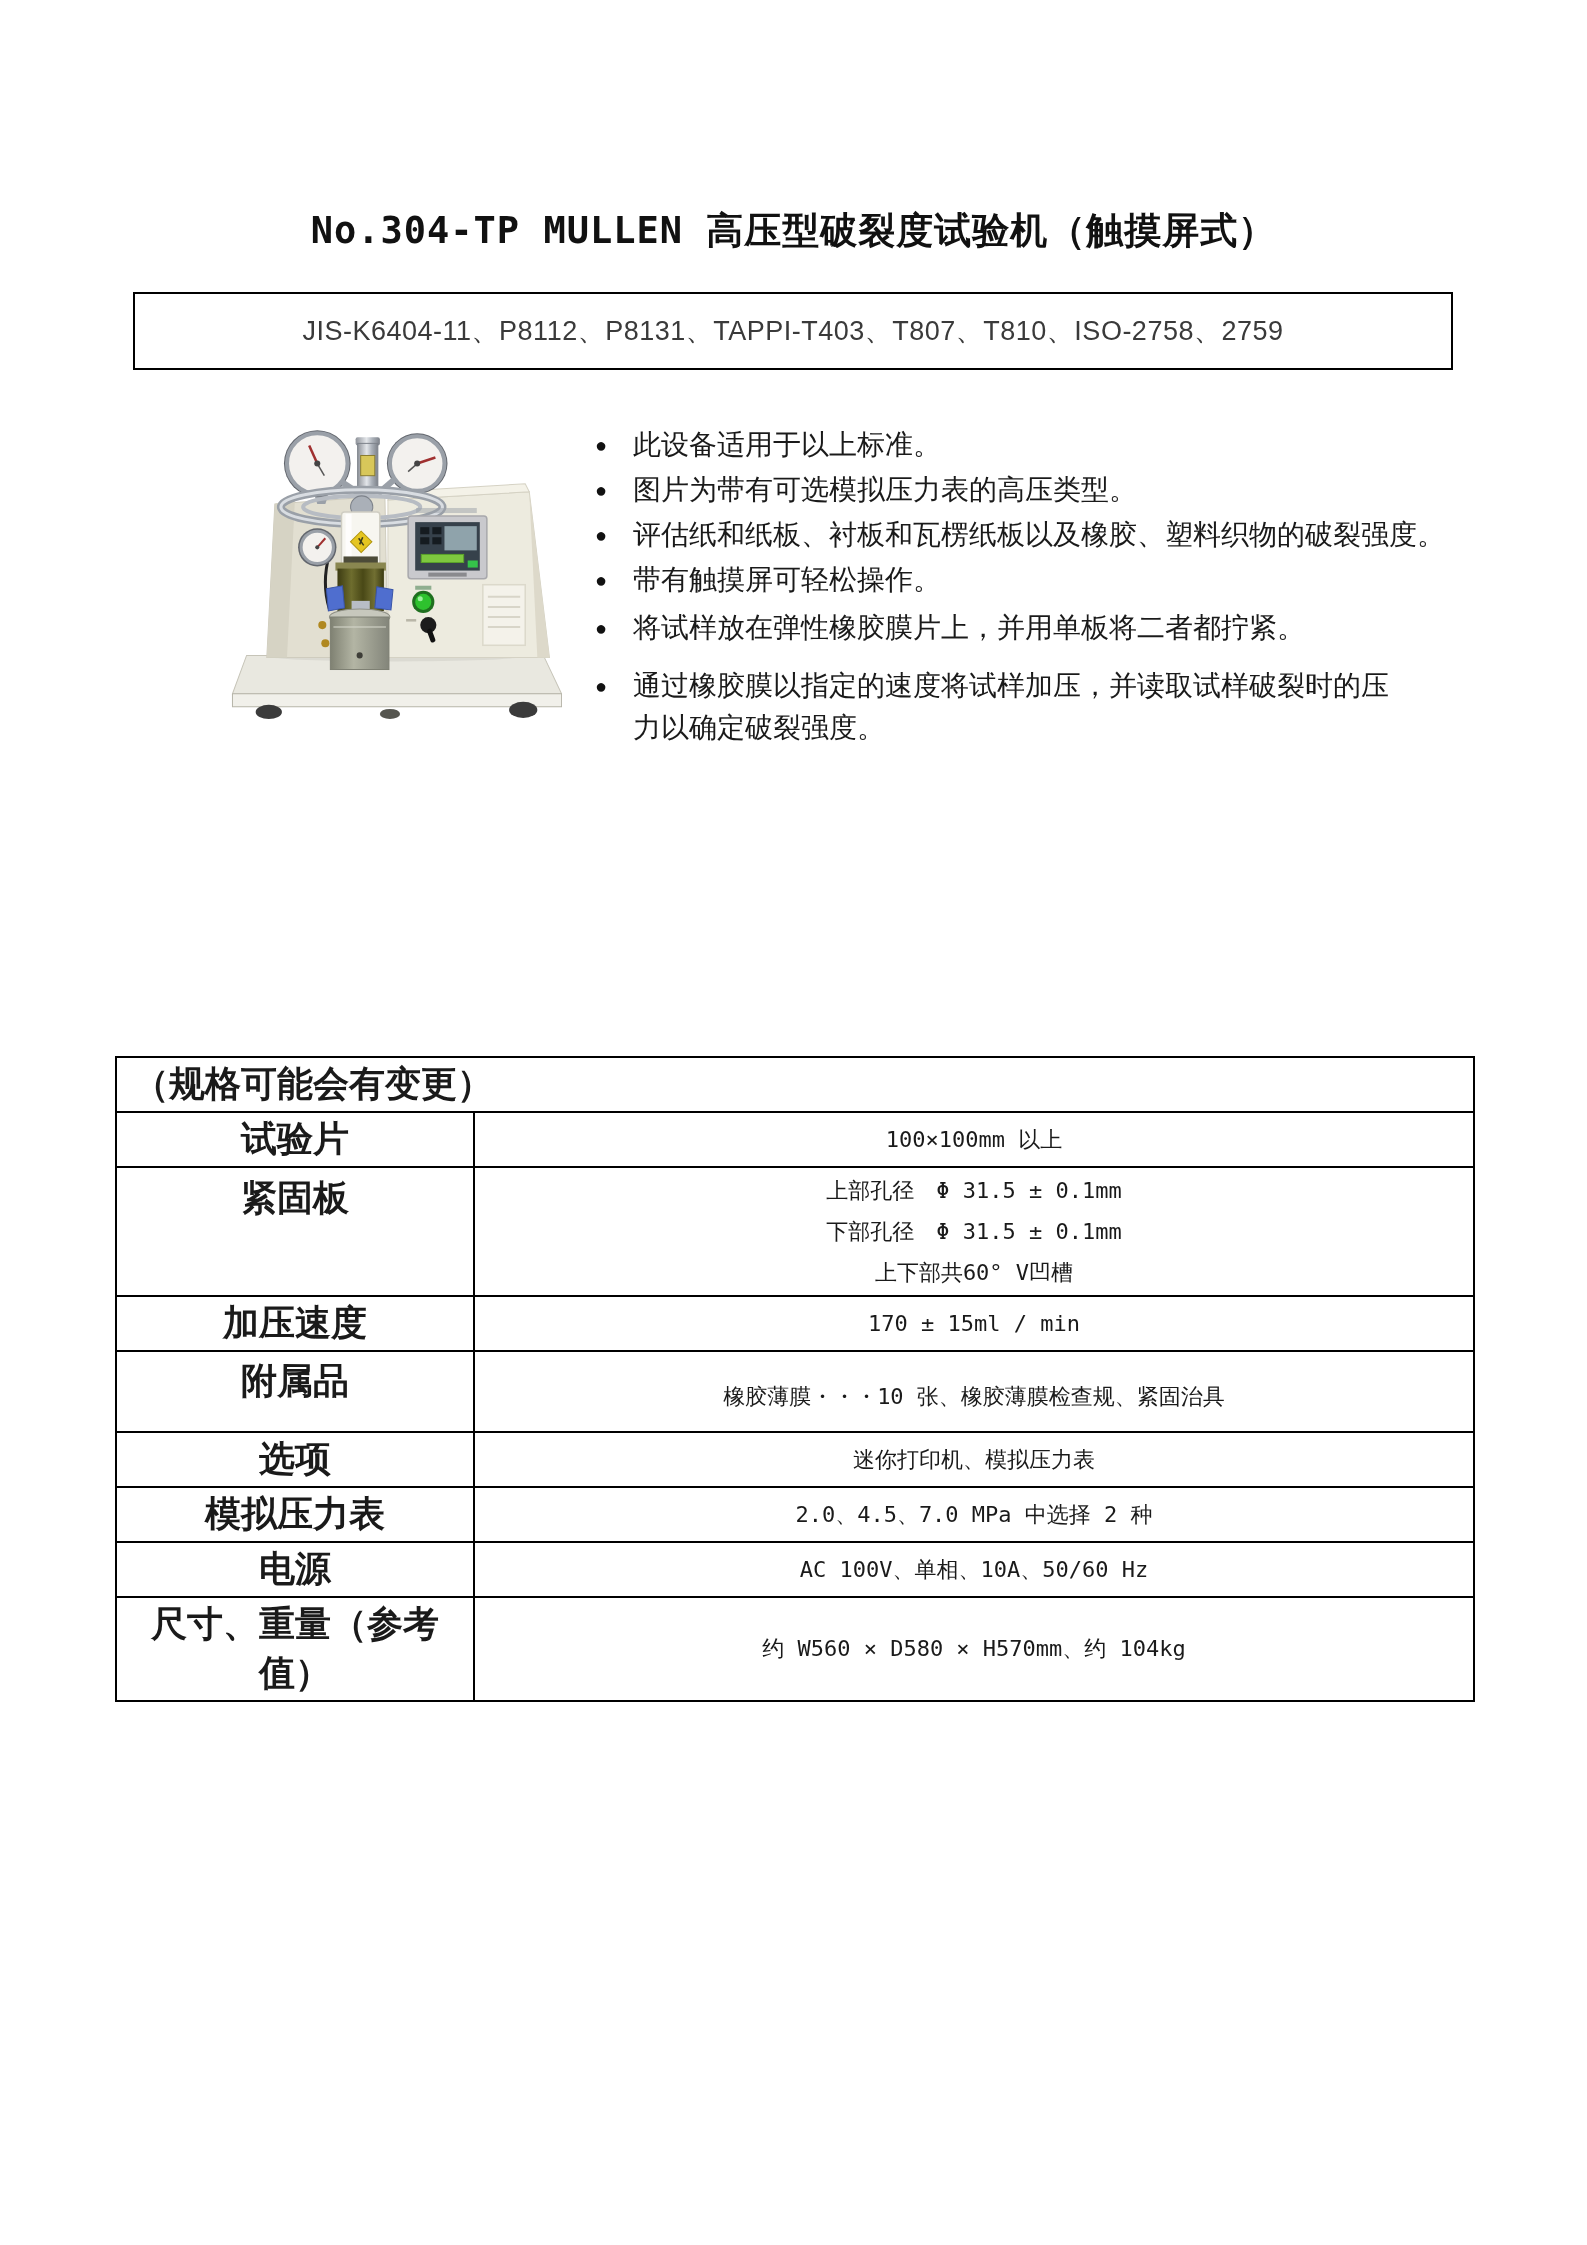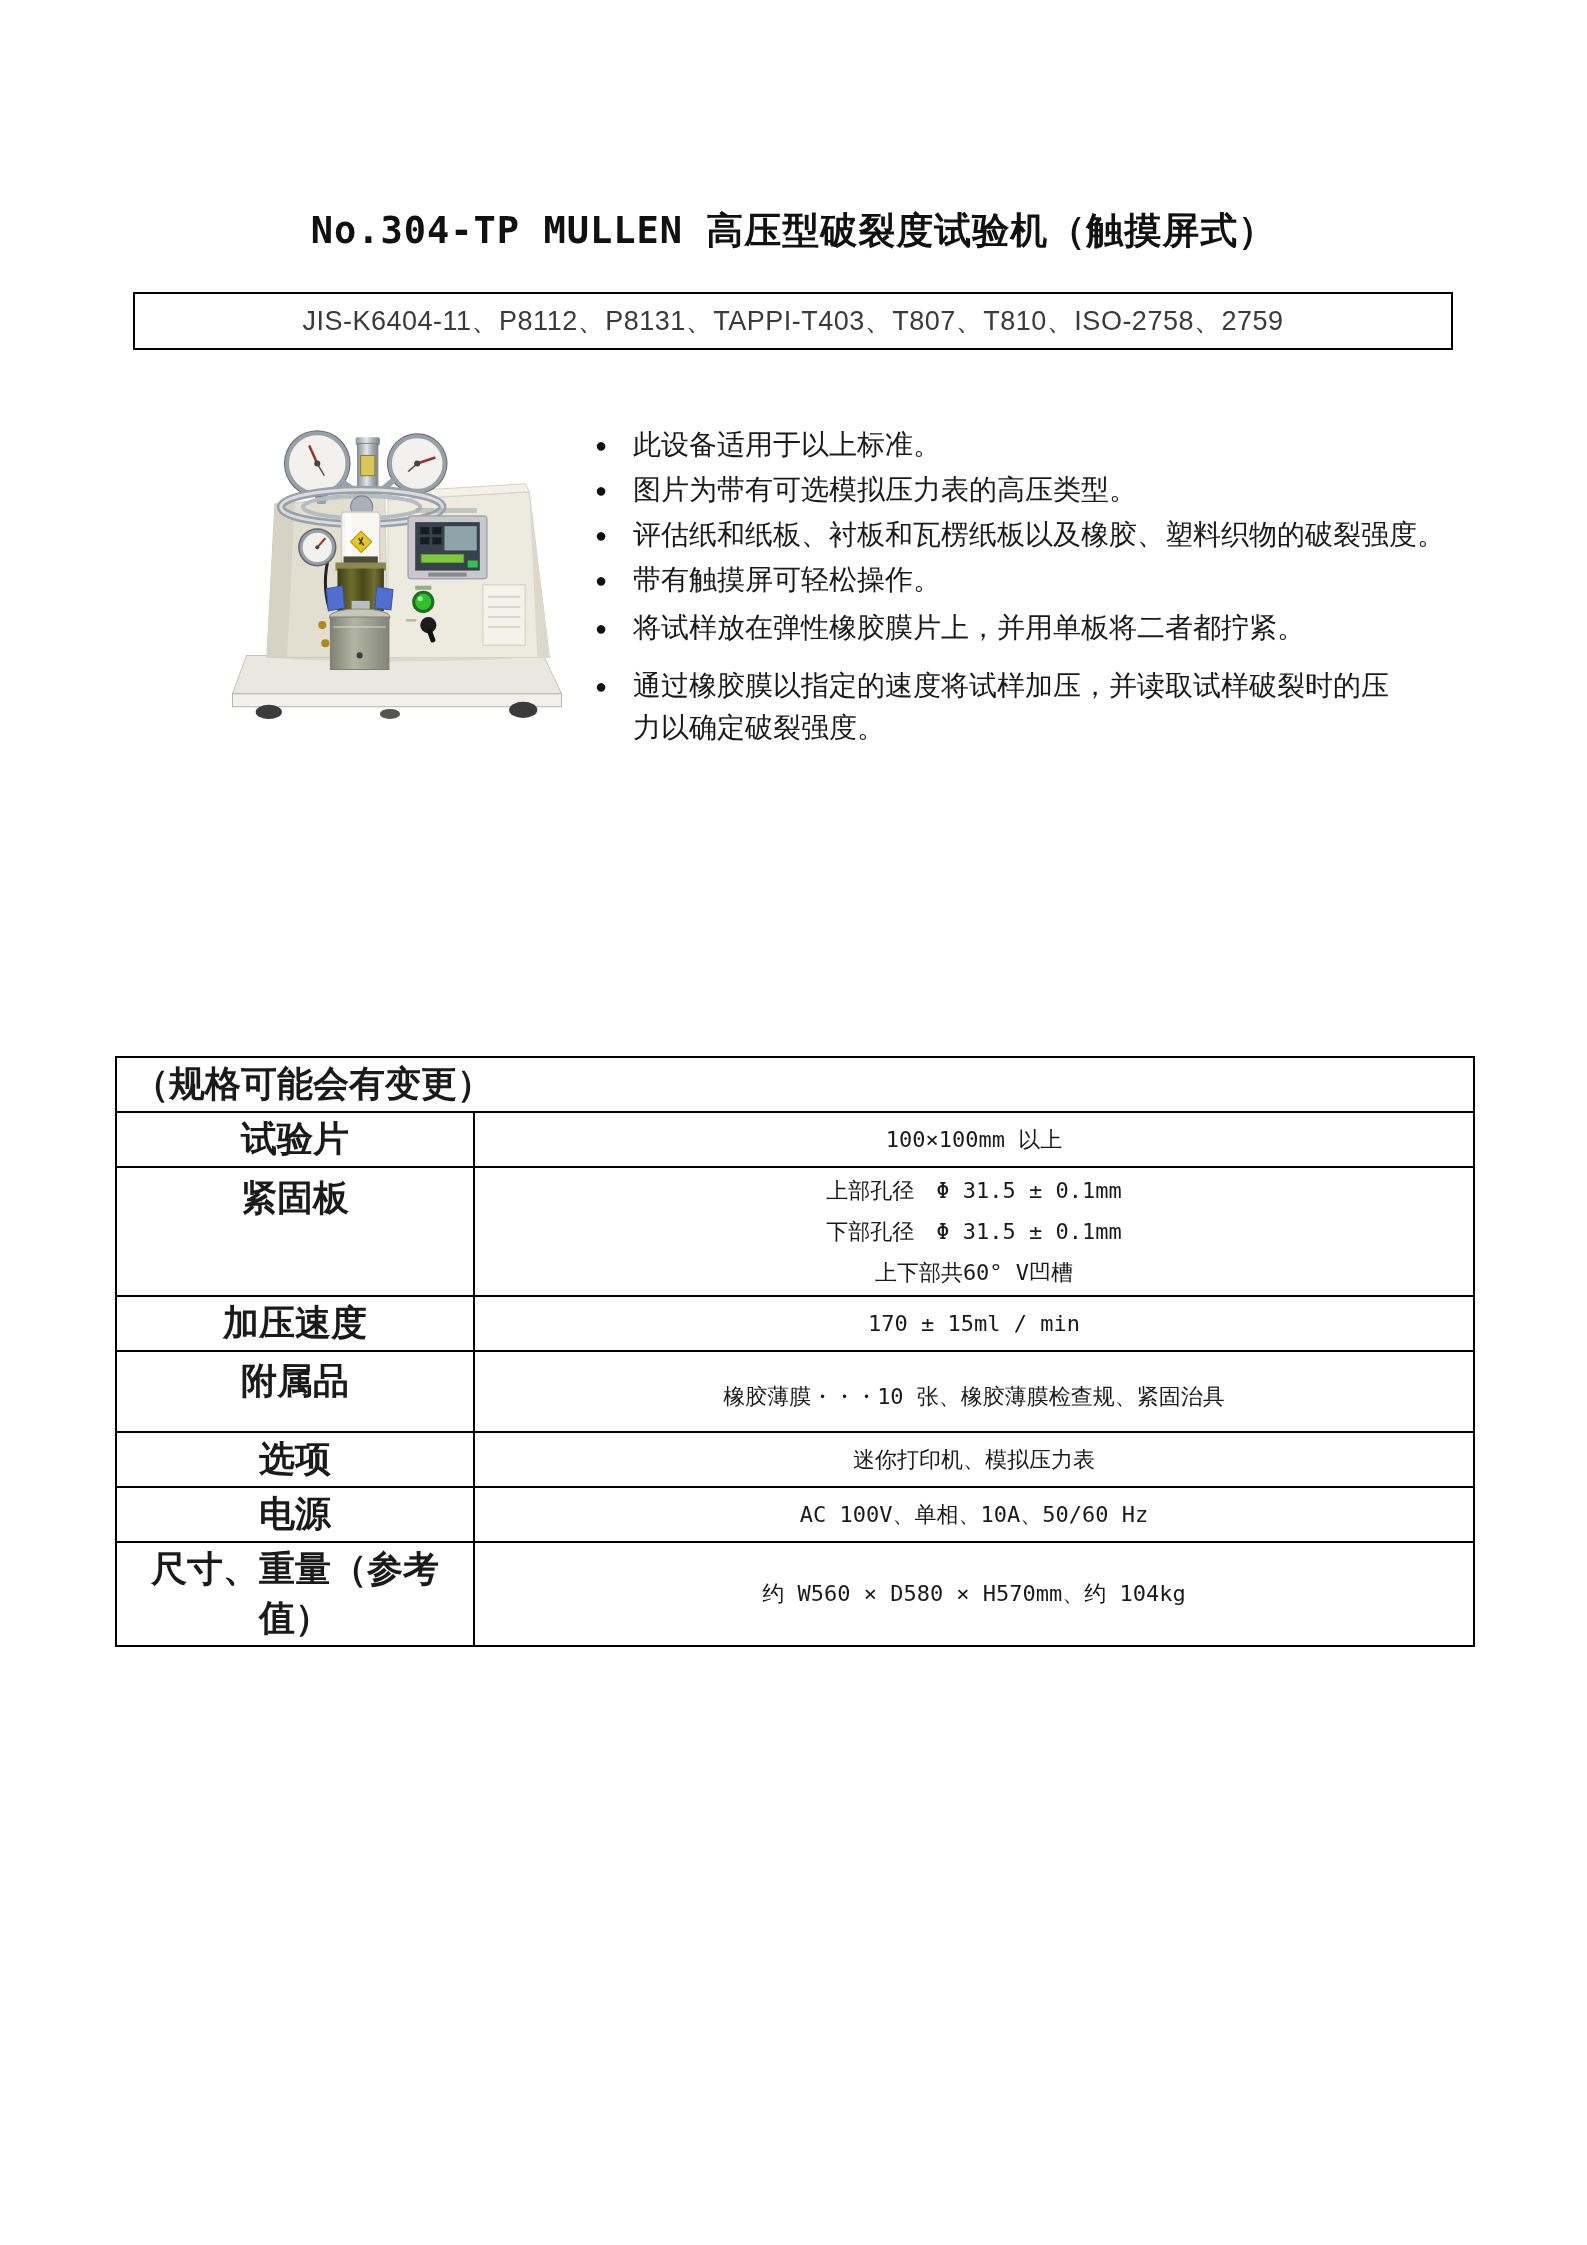--- a/index.html
+++ b/index.html
@@ -21,21 +21,21 @@
   
   .doc-title{
     position:absolute;left:0;top:206px;width:100%;
     text-align:center;
     font-family:var(--mono);
     font-size:37px;font-weight:600;letter-spacing:1px;
     color:#111;
   }
   
   .standards-box{
-    position:absolute;left:133px;top:292px;width:1320px;height:58px;
+    position:absolute;left:133px;top:292px;width:1320px;height:78px;
     border:2px solid #000;
     display:flex;align-items:center;justify-content:center;
     font-family:var(--sans);
     font-size:27px;color:var(--standards-text,#3a3a3a);
     letter-spacing:.5px;
   }
   
   .machine-wrap{
     position:absolute;left:228px;top:403px;width:334px;height:318px;
   }
@@ -304,20 +304,24 @@
       </tr>
       <tr class="row-h2">
         <td class="lbl lbl-top">附属品</td>
         <td class="val val-low">橡胶薄膜・・・10 张、橡胶薄膜检查规、紧固治具</td>
       </tr>
       <tr class="row-std">
         <td class="lbl">选项</td>
         <td class="val">迷你打印机、模拟压力表</td>
       </tr>
       <tr class="row-std">
+        <td class="lbl">模拟压力表</td>
+        <td class="val">2.0、4.5、7.0 MPa 中选择 2 种</td>
+      </tr>
+      <tr class="row-std">
         <td class="lbl">电源</td>
         <td class="val">AC 100V、单相、10A、50/60 Hz</td>
       </tr>
       <tr class="row-std">
         <td class="lbl">尺寸、重量（参考值）</td>
         <td class="val">约 W560 × D580 × H570mm、约 104kg</td>
       </tr>
     </tbody>
   </table>
 

